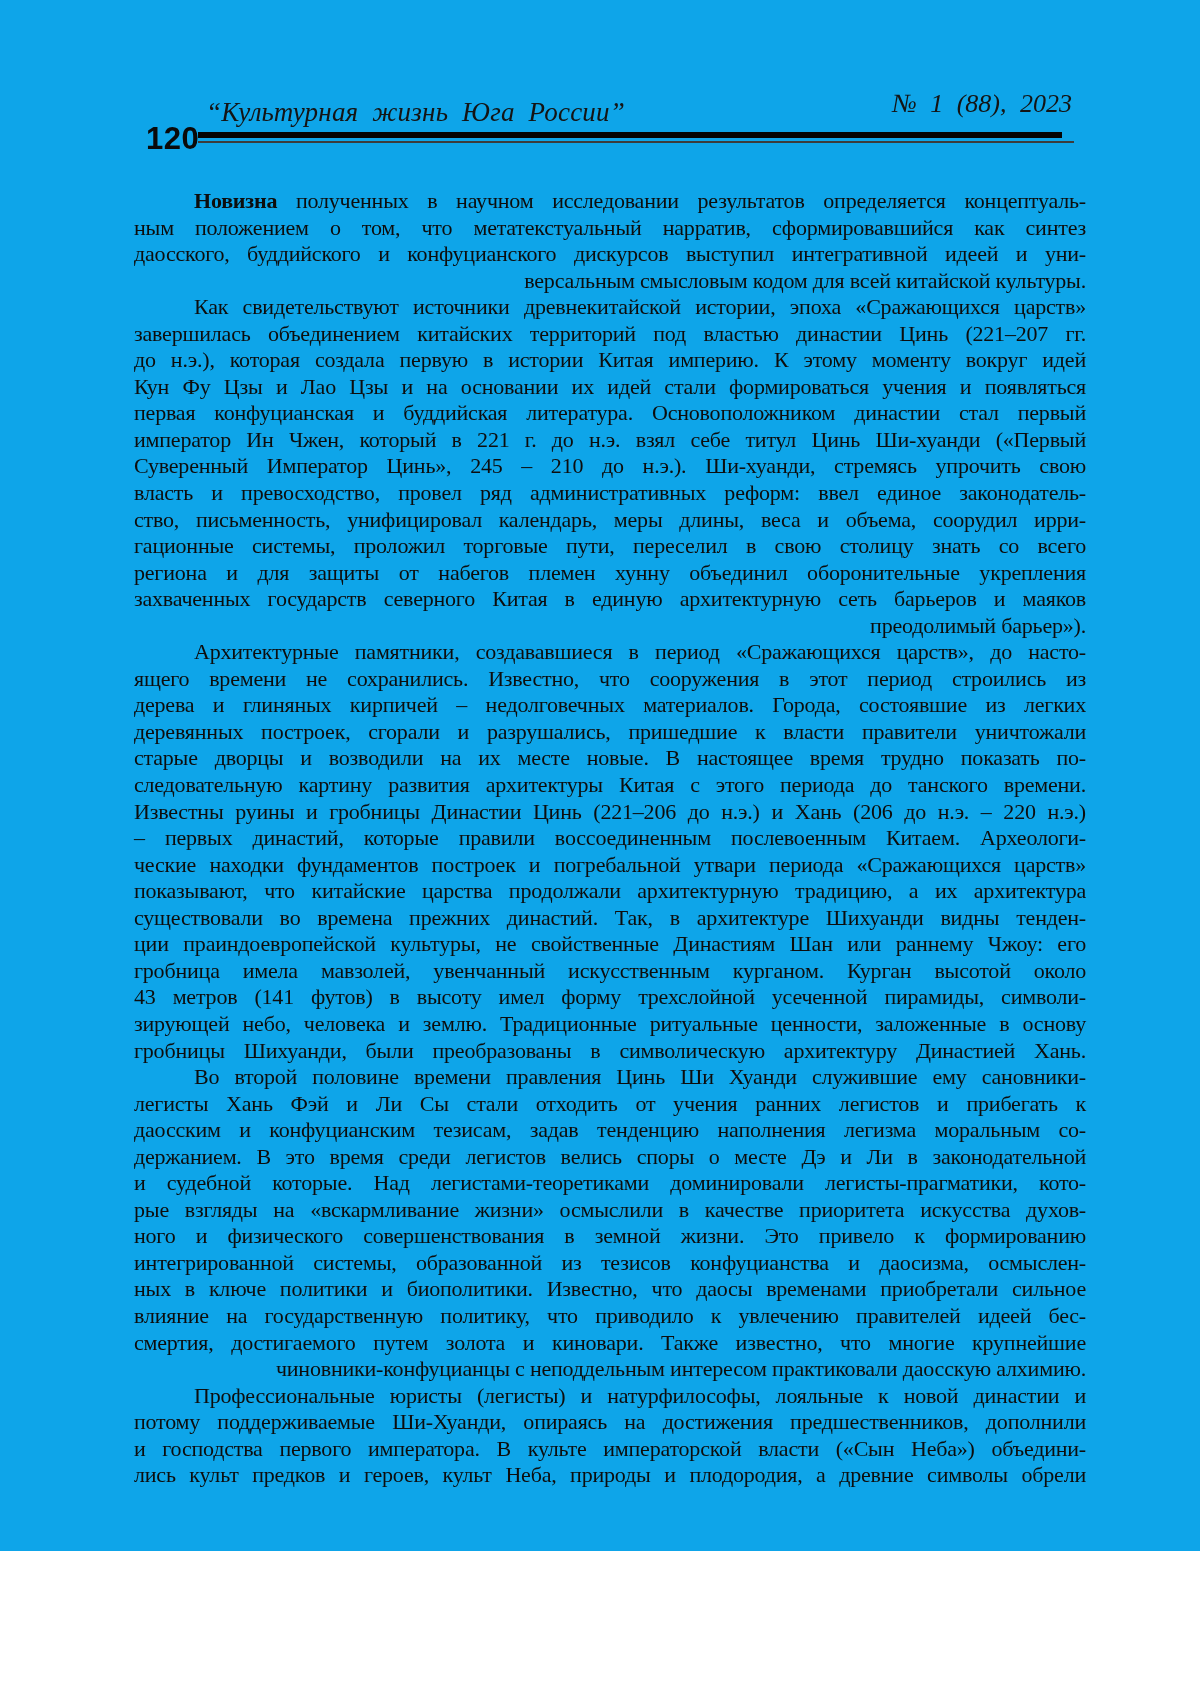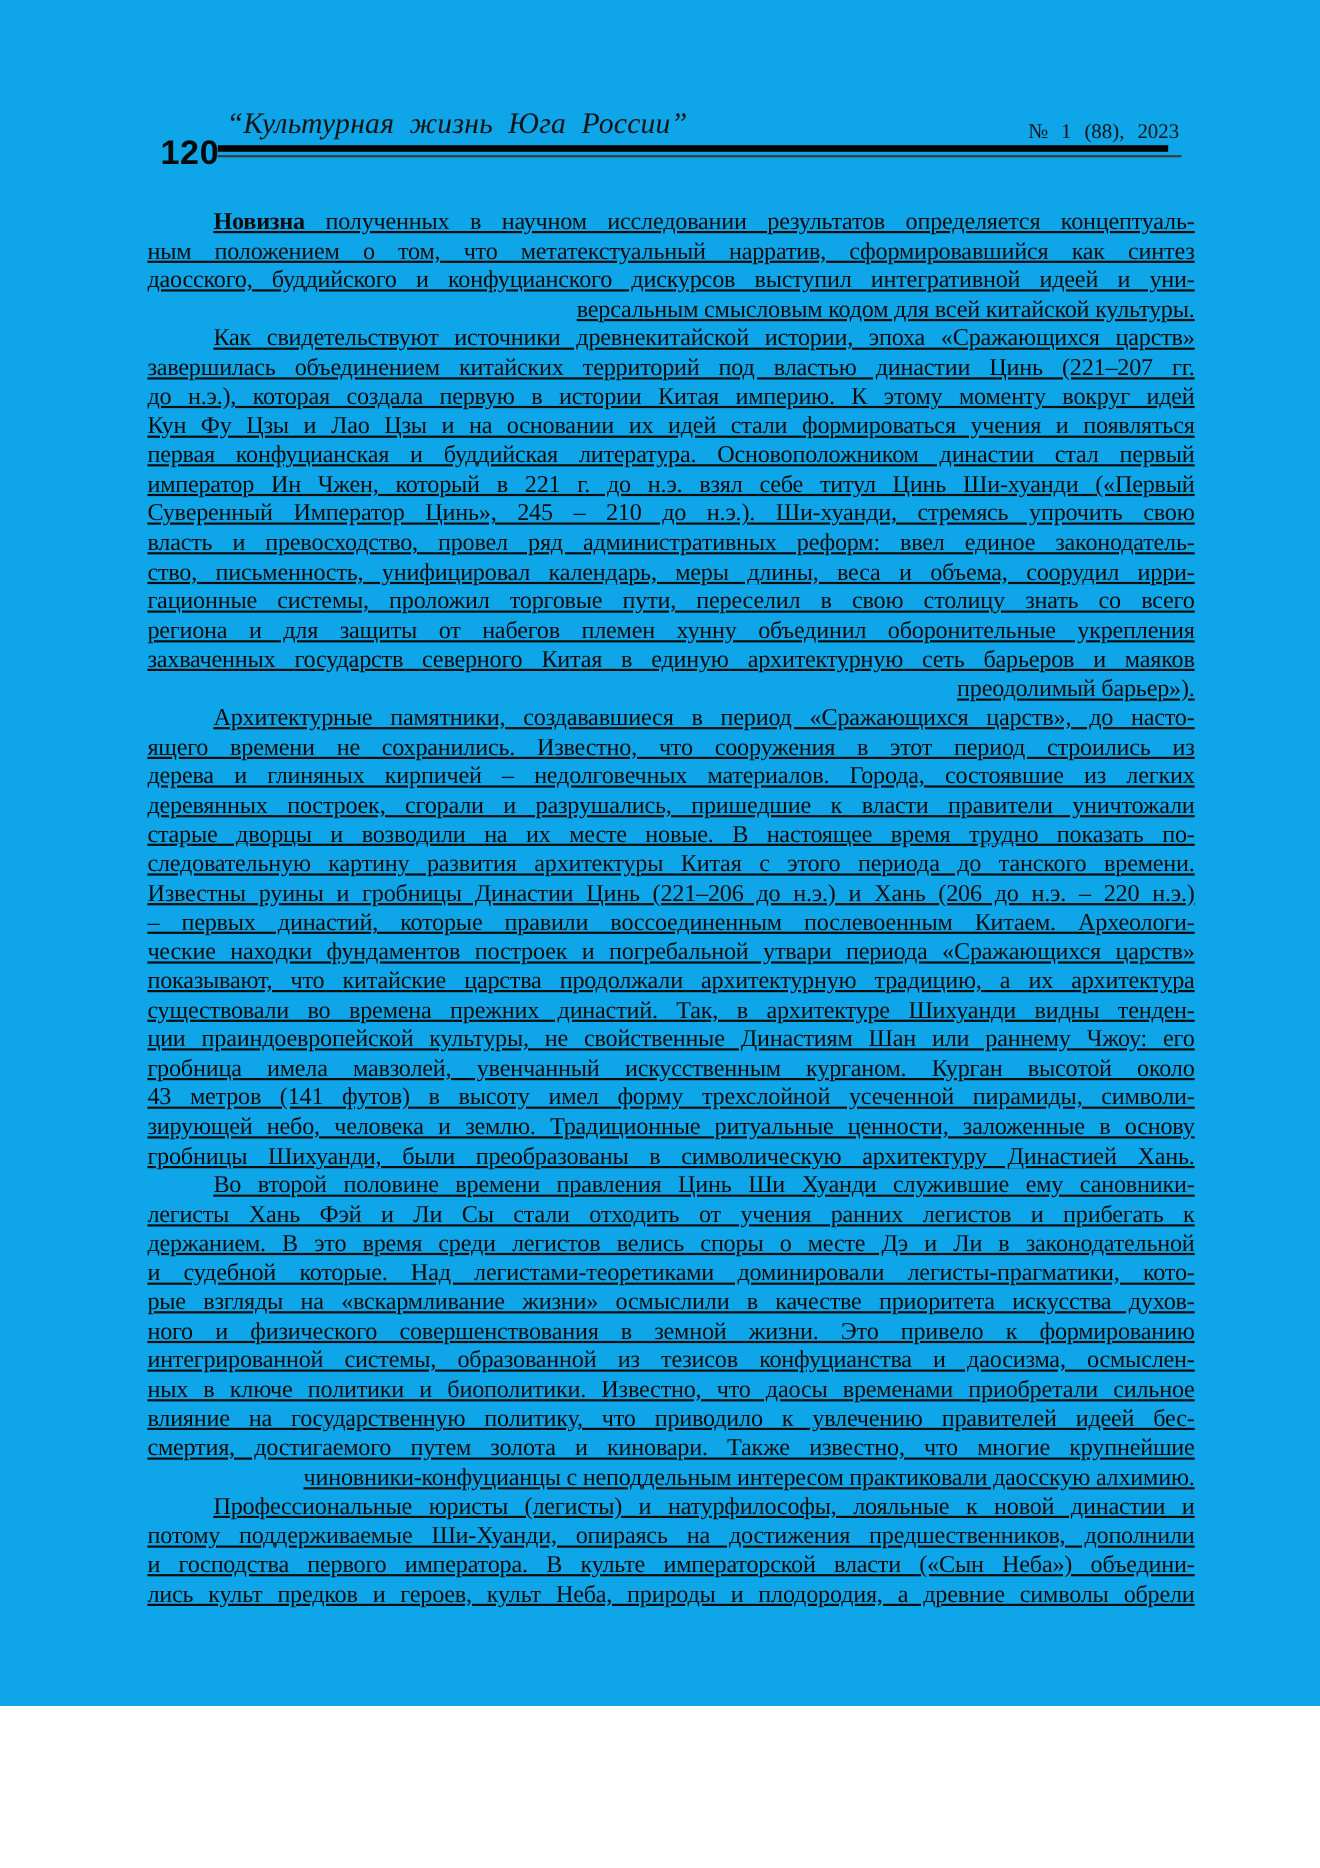--- a/index.html
+++ b/index.html
@@ -26,22 +26,23 @@
     font-size: 27px;
     line-height: 1;
     letter-spacing: 0.2px;
     word-spacing: 7px;
     white-space: nowrap;
     color: #141414;
   }
   .issue-number {
     position: absolute;
     right: 128px;
-    top: 110px;
-    font-size: 19px;
+    top: 91px;
+    font-style: italic;
+    font-size: 26px;
     line-height: 1;
     word-spacing: 7px;
     white-space: nowrap;
     color: #141414;
   }
   .page-number {
     position: absolute;
     left: 146px;
     top: 123px;
     font-family: "Liberation Sans", "DejaVu Sans", sans-serif;
@@ -69,21 +70,20 @@
   }
   
   .article-body {
     position: absolute;
     left: 134px;
     top: 188px;
     width: 952px;
     font-size: 22px;
     letter-spacing: -0.2px;
     color: #0d0d0d;
-    text-decoration: underline;
   }
   .para { margin: 0; padding: 0; }
   .line {
     line-height: 26.55px;
     white-space: normal;
     text-align: right;
   }
   .line.j {
     text-align: justify;
     text-align-last: justify;
@@ -141,20 +141,21 @@
         <div class="line j">существовали во времена прежних династий. Так, в архитектуре Шихуанди видны тенден-</div>
         <div class="line j">ции праиндоевропейской культуры, не свойственные Династиям Шан или раннему Чжоу: его</div>
         <div class="line j">гробница имела мавзолей, увенчанный искусственным курганом. Курган высотой около</div>
         <div class="line j">43 метров (141 футов) в высоту имел форму трехслойной усеченной пирамиды, символи-</div>
         <div class="line j">зирующей небо, человека и землю. Традиционные ритуальные ценности, заложенные в основу</div>
         <div class="line j">гробницы Шихуанди, были преобразованы в символическую архитектуру Династией Хань.</div>
       </div>
       <div class="para">
         <div class="line j indent">Во второй половине времени правления Цинь Ши Хуанди служившие ему сановники-</div>
         <div class="line j">легисты Хань Фэй и Ли Сы стали отходить от учения ранних легистов и прибегать к</div>
+        <div class="line j">даосским и конфуцианским тезисам, задав тенденцию наполнения легизма моральным со-</div>
         <div class="line j">держанием. В это время среди легистов велись споры о месте Дэ и Ли в законодательной</div>
         <div class="line j">и судебной которые. Над легистами-теоретиками доминировали легисты-прагматики, кото-</div>
         <div class="line j">рые взгляды на «вскармливание жизни» осмыслили в качестве приоритета искусства духов-</div>
         <div class="line j">ного и физического совершенствования в земной жизни. Это привело к формированию</div>
         <div class="line j">интегрированной системы, образованной из тезисов конфуцианства и даосизма, осмыслен-</div>
         <div class="line j">ных в ключе политики и биополитики. Известно, что даосы временами приобретали сильное</div>
         <div class="line j">влияние на государственную политику, что приводило к увлечению правителей идеей бес-</div>
         <div class="line j">смертия, достигаемого путем золота и киновари. Также известно, что многие крупнейшие</div>
         <div class="line">чиновники-конфуцианцы с неподдельным интересом практиковали даосскую алхимию.</div>
       </div>

